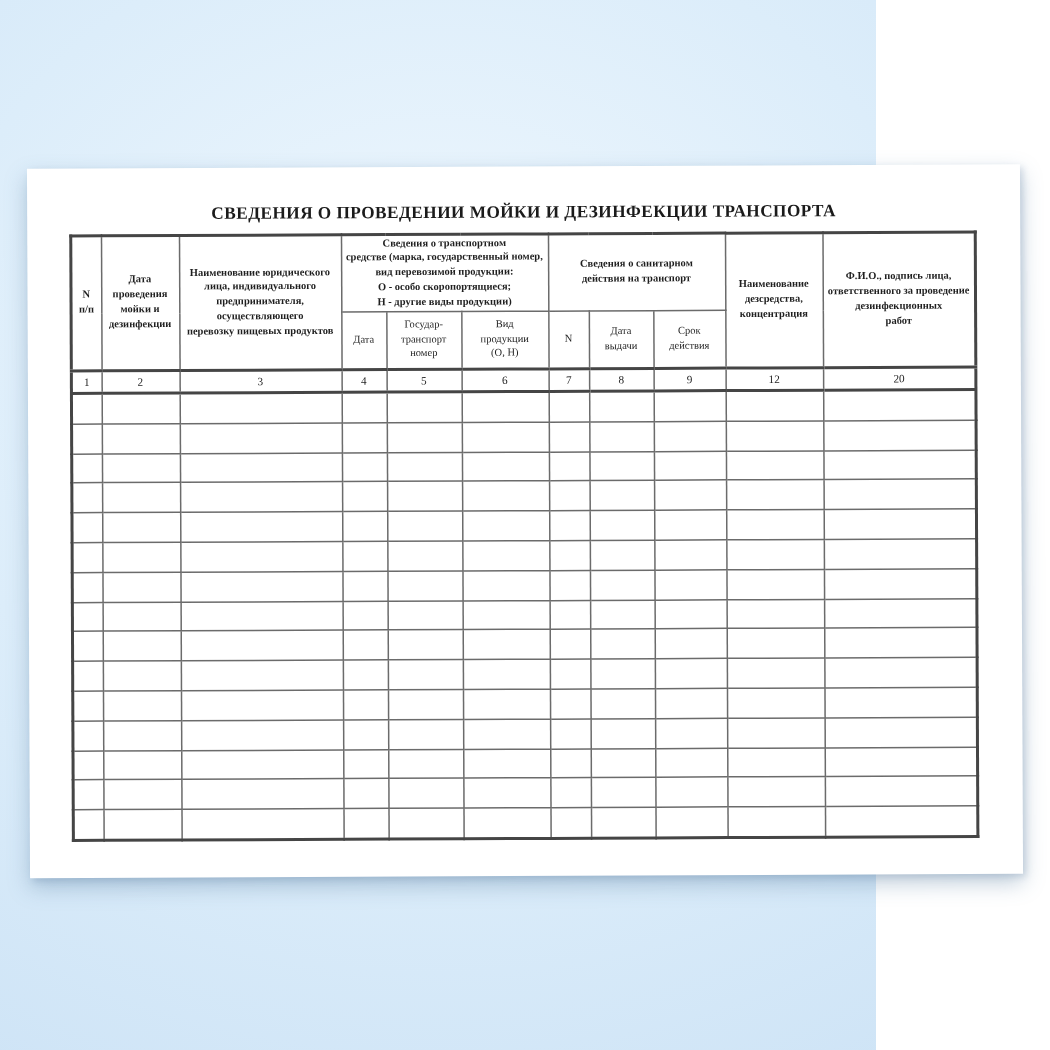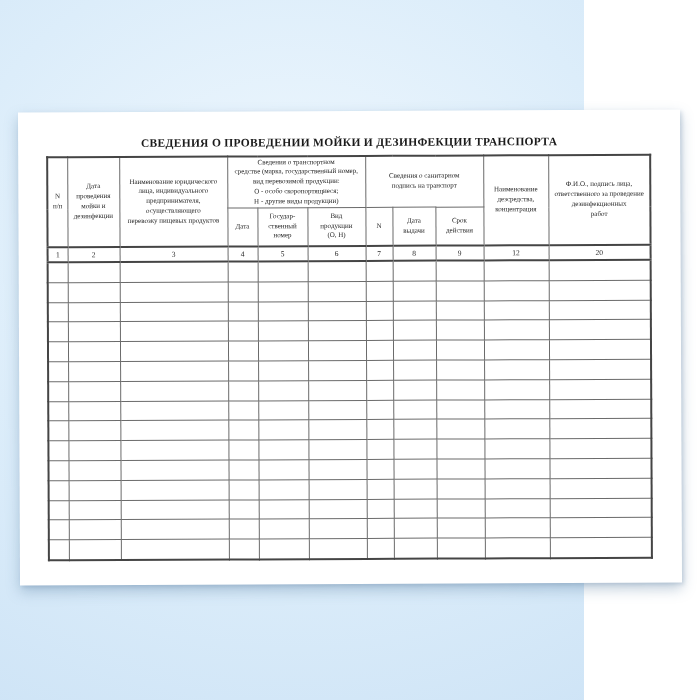--- a/index.html
+++ b/index.html
@@ -57,21 +57,21 @@
     color: #1f1f1f;
     overflow: hidden;
   }
   .form-table thead th {
     font-family: "Liberation Serif", serif;
     font-size: 7px;
     font-weight: normal;
     line-height: 1.4;
     white-space: pre-line;
   }
-  tr.row-group th { height: 50px; }
+  tr.row-group th { height: 50px; font-weight: bold; }
   tr.row-sub th { height: 37px; }
   tr.row-index td {
     height: 13px;
     font-family: "Liberation Serif", serif;
     font-size: 7.5px;
     border-top: 2px solid #454545;
     border-bottom: 2px solid #454545;
   }
   tbody.log-rows td { height: 18.8px; }
 </style>
@@ -108,33 +108,33 @@
 лица, индивидуального
 предпринимателя,
 осуществляющего
 перевозку пищевых продуктов</th>
           <th colspan="3">Сведения о транспортном
 средстве (марка, государственный номер,
 вид перевозимой продукции:
 О - особо скоропортящиеся;
 Н - другие виды продукции)</th>
           <th colspan="3">Сведения о санитарном
-подпись на транспорт</th>
+действия на транспорт</th>
           <th rowspan="2">Наименование
 дезсредства,
 концентрация</th>
           <th rowspan="2">Ф.И.О., подпись лица,
 ответственного за проведение
 дезинфекционных
 работ</th>
         </tr>
         <tr class="row-sub">
           <th>Дата</th>
           <th>Государ-
-ственный
+транспорт
 номер</th>
           <th>Вид
 продукции
 (О, Н)</th>
           <th>N</th>
           <th>Дата
 выдачи</th>
           <th>Срок
 действия</th>
         </tr>

